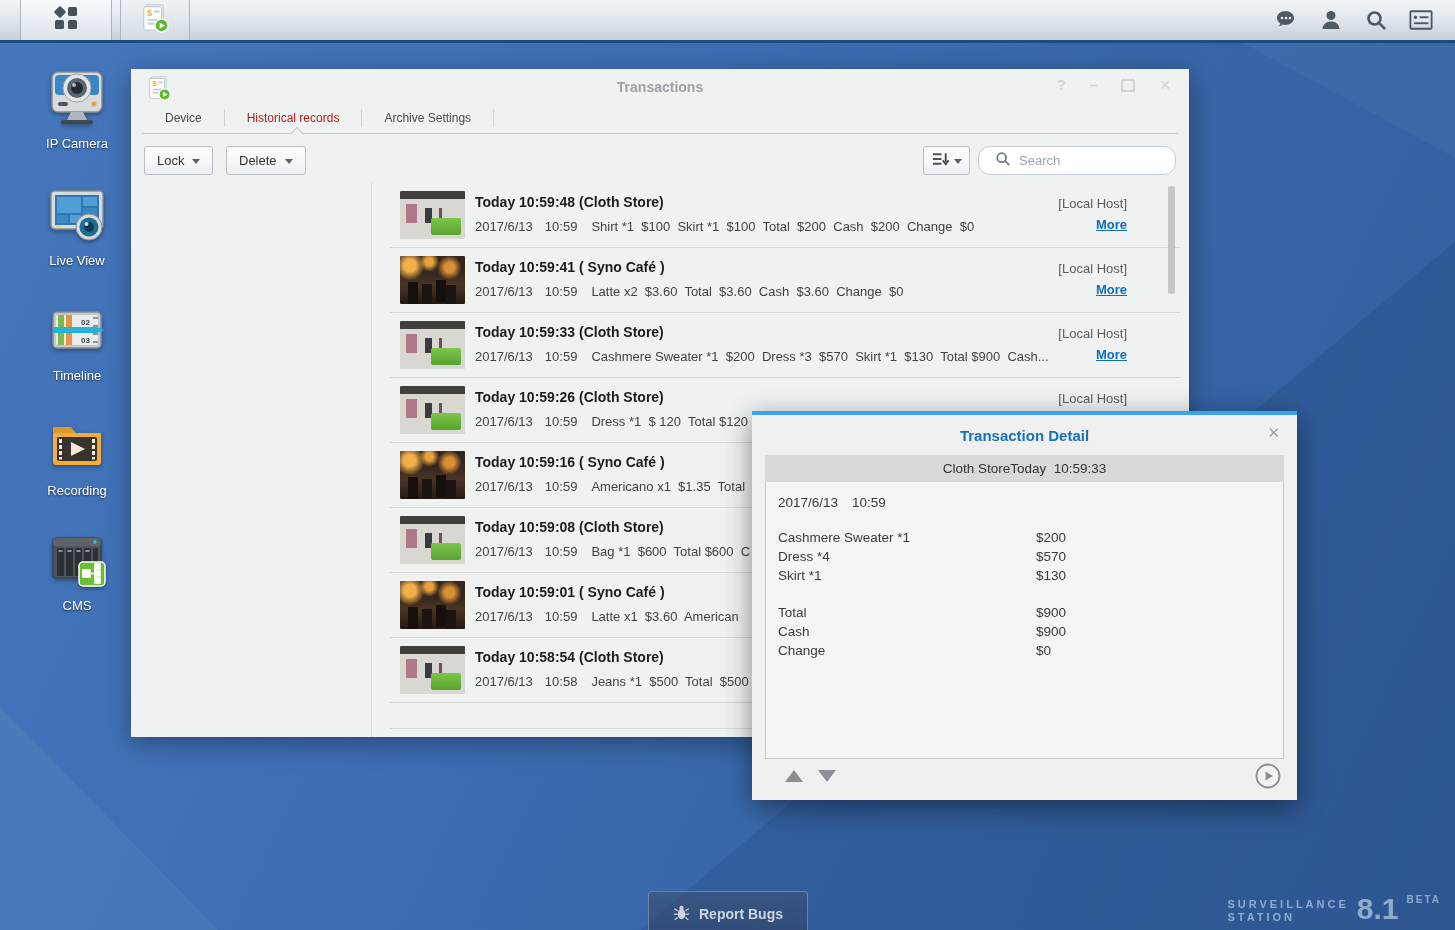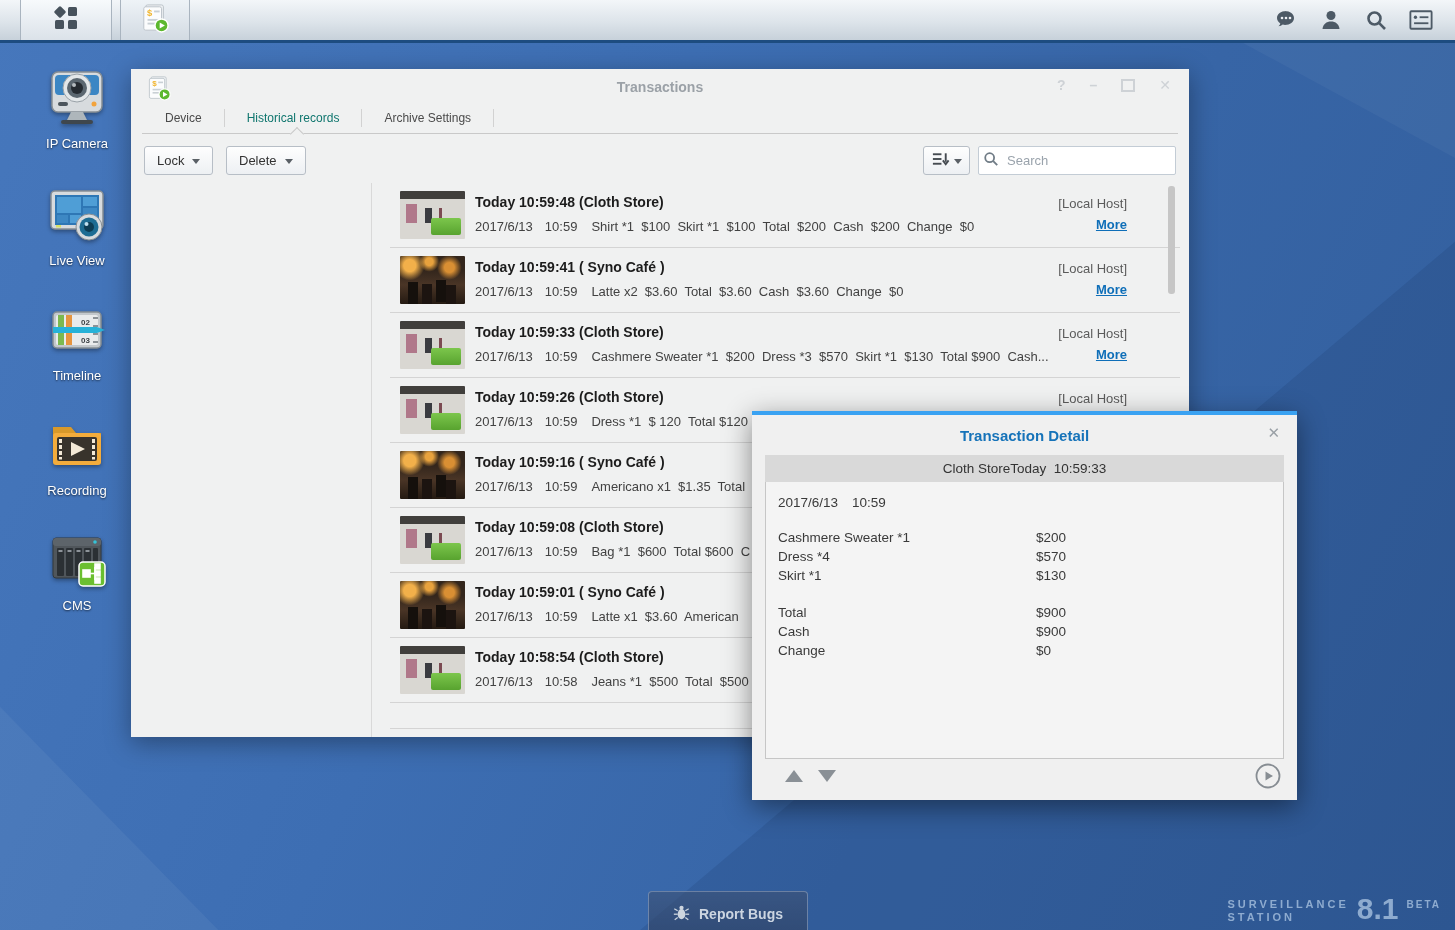--- a/index.html
+++ b/index.html
@@ -39,37 +39,37 @@
   .win-title{position:absolute;width:100%;text-align:center;top:10px;
     font-size:14px;font-weight:bold;color:#9ba1a7;}
   .win-controls{position:absolute;right:18px;top:8px;display:flex;gap:24px;align-items:center;
     color:#ced2d6;font-weight:bold;font-size:14px;}
   .win-max-box{width:10px;height:9px;border:2px solid #ced2d6;display:inline-block;}
   .win-controls span{cursor:pointer;}
 
   .tabs{position:absolute;top:34px;left:12px;display:flex;height:30px;align-items:center;}
   .tab{padding:0 22px;font-size:12px;font-weight:normal;color:#4a4a4a;
     border-right:1px solid #d2d2d2;line-height:18px;cursor:pointer;}
-  .tab.active{color:#0f766e;}
+  .tab.active{color:#b91c1c;}
   .tab-line{position:absolute;left:11px;right:11px;top:64px;height:1px;background:#c9c9c9;}
   .tab-notch{position:absolute;top:60px;left:161px;width:9px;height:9px;background:#f0f1f1;
     border-left:1px solid #c9c9c9;border-top:1px solid #c9c9c9;transform:rotate(45deg);}
 
   .toolbar-btn{position:absolute;top:77px;height:29px;box-sizing:border-box;
     display:flex;align-items:center;gap:8px;padding:0 12px;
     border:1px solid #b7bec6;border-radius:3px;background:linear-gradient(#fefefe,#edf0f3);
     font-size:13px;color:#333;cursor:pointer;}
   .caret{width:0;height:0;border-left:4px solid transparent;border-right:4px solid transparent;
     border-top:5px solid #5a6066;margin-top:2px;}
   .sort-btn{position:absolute;left:792px;top:77px;width:47px;height:29px;box-sizing:border-box;
     display:flex;align-items:center;justify-content:center;gap:4px;
     border:1px solid #b7bec6;border-radius:3px;background:linear-gradient(#fefefe,#edf0f3);cursor:pointer;}
   .search{position:absolute;left:847px;top:77px;width:198px;height:29px;box-sizing:border-box;
-    background:#fff;border:1px solid #c3ccd5;border-radius:2px;
-    display:flex;align-items:center;gap:6px;padding:0 4px;}
+    background:#fff;border:1px solid #c3ccd5;border-radius:12px;
+    display:flex;align-items:center;gap:6px;padding:0 16px;}
   .search input{border:none;outline:none;background:transparent;font-size:13px;color:#333;width:100%;
     font-family:inherit;}
   .search input::placeholder{color:#9aa3ac;}
 
   .server-list{position:absolute;left:10px;top:114px;width:230px;}
   .server-row{height:50px;display:flex;align-items:center;justify-content:space-between;
     padding:0 24px;font-size:14px;color:#333;cursor:pointer;}
   .server-row.selected{background:#d5e7f2;font-weight:bold;color:#222;}
   .vdivider{position:absolute;left:240px;top:114px;bottom:0;width:1px;background:#d9d9d9;}
 
@@ -126,21 +126,21 @@
   
   .report-bugs{position:absolute;left:648px;top:891px;width:160px;height:45px;z-index:5;
     background:linear-gradient(rgba(62,80,112,.55),rgba(48,64,95,.62));
     border:1px solid rgba(165,182,208,.5);border-bottom:none;border-radius:4px 4px 0 0;
     display:flex;align-items:center;justify-content:center;gap:9px;
     color:#ccd5e1;font-size:14px;font-weight:bold;cursor:pointer;box-sizing:border-box;}
   .brand{position:absolute;right:14px;bottom:6px;z-index:1;display:flex;align-items:flex-start;gap:8px;
     color:rgba(166,192,223,.8);}
   .brand .stack{font-size:11px;font-weight:bold;letter-spacing:3px;line-height:13px;margin-top:4px;}
   .brand .ver{font-size:30px;font-weight:bold;line-height:30px;}
-  .brand .beta{font-size:10px;font-weight:bold;letter-spacing:2px;margin-top:5px;}
+  .brand .beta{font-size:10px;font-weight:bold;letter-spacing:2px;}
 </style>
 </head>
 <body>
 
 <div class="desktop-bg">
   <div class="facet facet-a"></div>
   <div class="facet facet-b"></div>
   <div class="facet facet-c"></div>
 </div>
 

